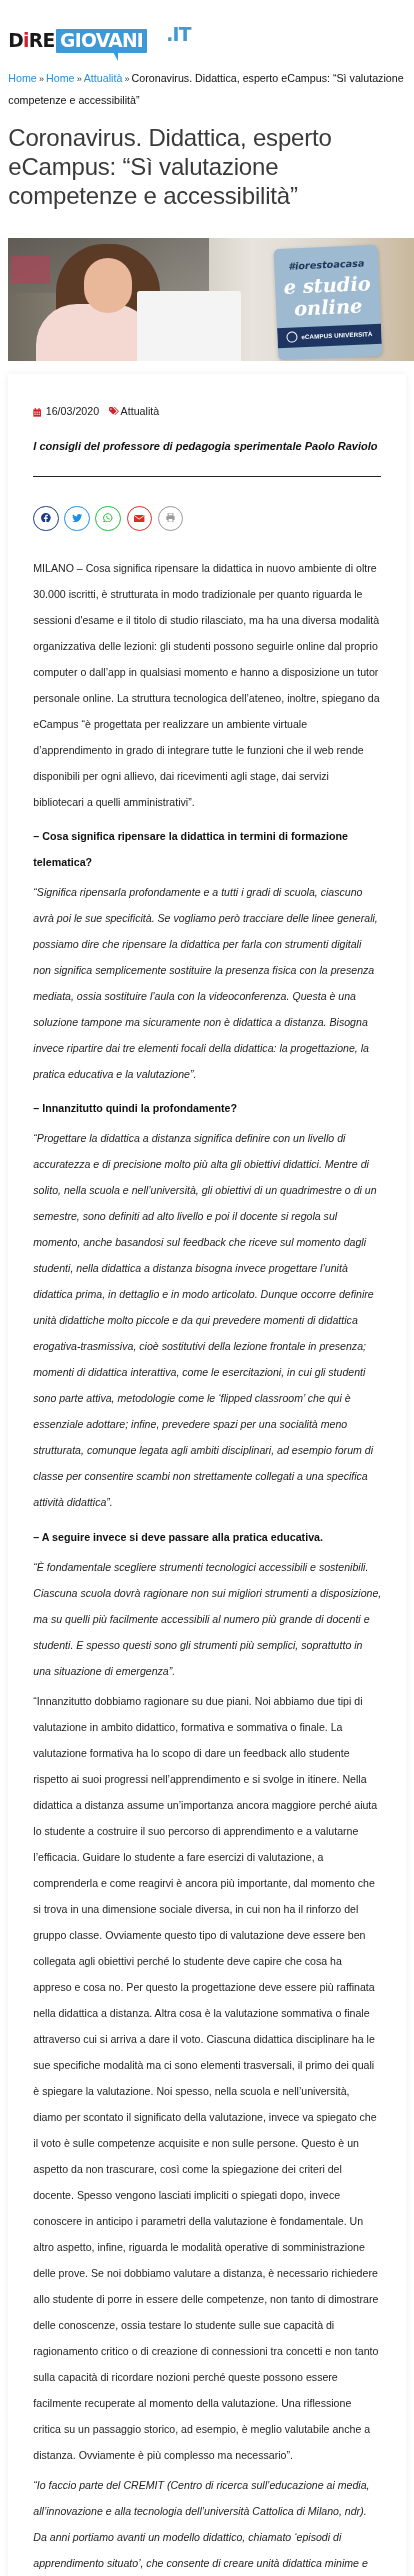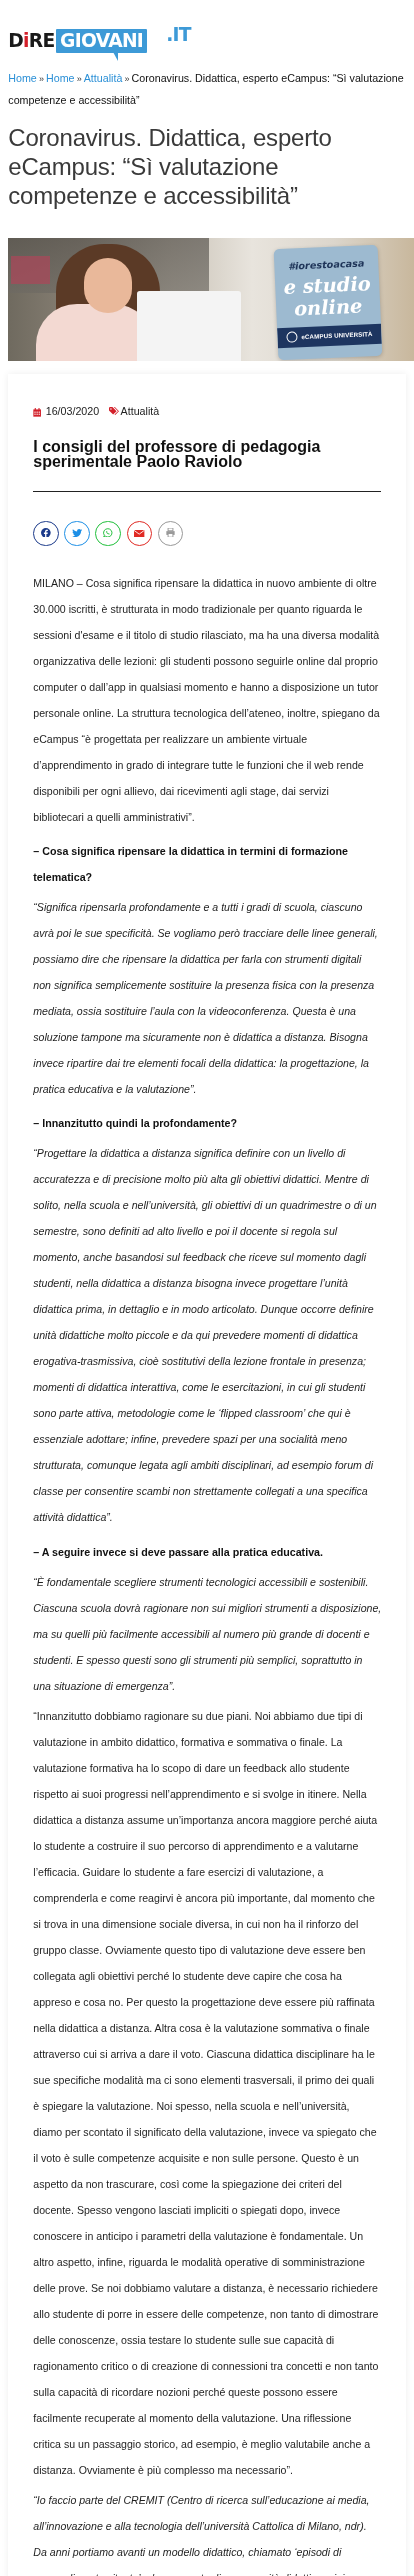--- a/index.html
+++ b/index.html
@@ -35,21 +35,21 @@
   .hero .badge .big { position: absolute; top: 28px; left: 0; right: 0; text-align: center; font-family: "DejaVu Serif", serif; font-style: italic; font-weight: bold; font-size: 19.4px; line-height: 22px; color: #ffffff; }
   .hero .badge .band { position: absolute; left: 0; right: 0; bottom: 12.4px; height: 19.4px; background: #1d3560; display: flex; align-items: center; justify-content: center; gap: 4.1px; }
   .hero .badge .band .seal { width: 11px; height: 11px; border-radius: 50%; border: 1px solid #fff; }
   .hero .badge .band span.uni { font-size: 6.2px; color: #fff; font-weight: bold; letter-spacing: 0.1px; }
 
   .card { margin: 12.4px 8.3px 0 8.3px; width: 398px; background: #fff; box-shadow: 0 0 7px rgba(0,0,0,0.07); padding: 30px 25px 28px 25px; min-height: 353px; }
   .meta { display: flex; align-items: center; font-size: 10.7px; color: #222; height: 14px; }
   .meta .cal { display: inline-block; width: 8.3px; height: 8.3px; margin-right: 4.1px; position: relative; }
   .meta .tag-ico { display: inline-block; margin-left: 9.7px; margin-right: 0.7px; }
 
-  .subtitle { margin-top: 21px; font-size: 16px; font-weight: bold; color: #111; line-height: 15px; }
+  .subtitle { margin-top: 21px; font-size: 11px; font-weight: bold; color: #111; line-height: 15px; font-style: italic; }
   .rule { margin-top: 22px; height: 0.7px; background: #222; width: 100%; }
 
   .share { margin-top: 29px; display: flex; gap: 5.5px; }
   .share .btn { width: 25.6px; height: 25.6px; border-radius: 50%; border: 1.4px solid; display: flex; align-items: center; justify-content: center; background: #fff; }
 
   .article { margin-top: 23.5px; font-size: 10.6px; line-height: 26px; color: #1e1e1e; }
   .article p { margin: 0 0 4.1px 0; }
   .article .lead { line-height: 26px; }
   .article h3 { font-size: 10.7px; font-weight: bold; line-height: 26px; margin: 8.3px 0 4.1px 0; color: #111; }
   .article .it { font-style: italic; }

